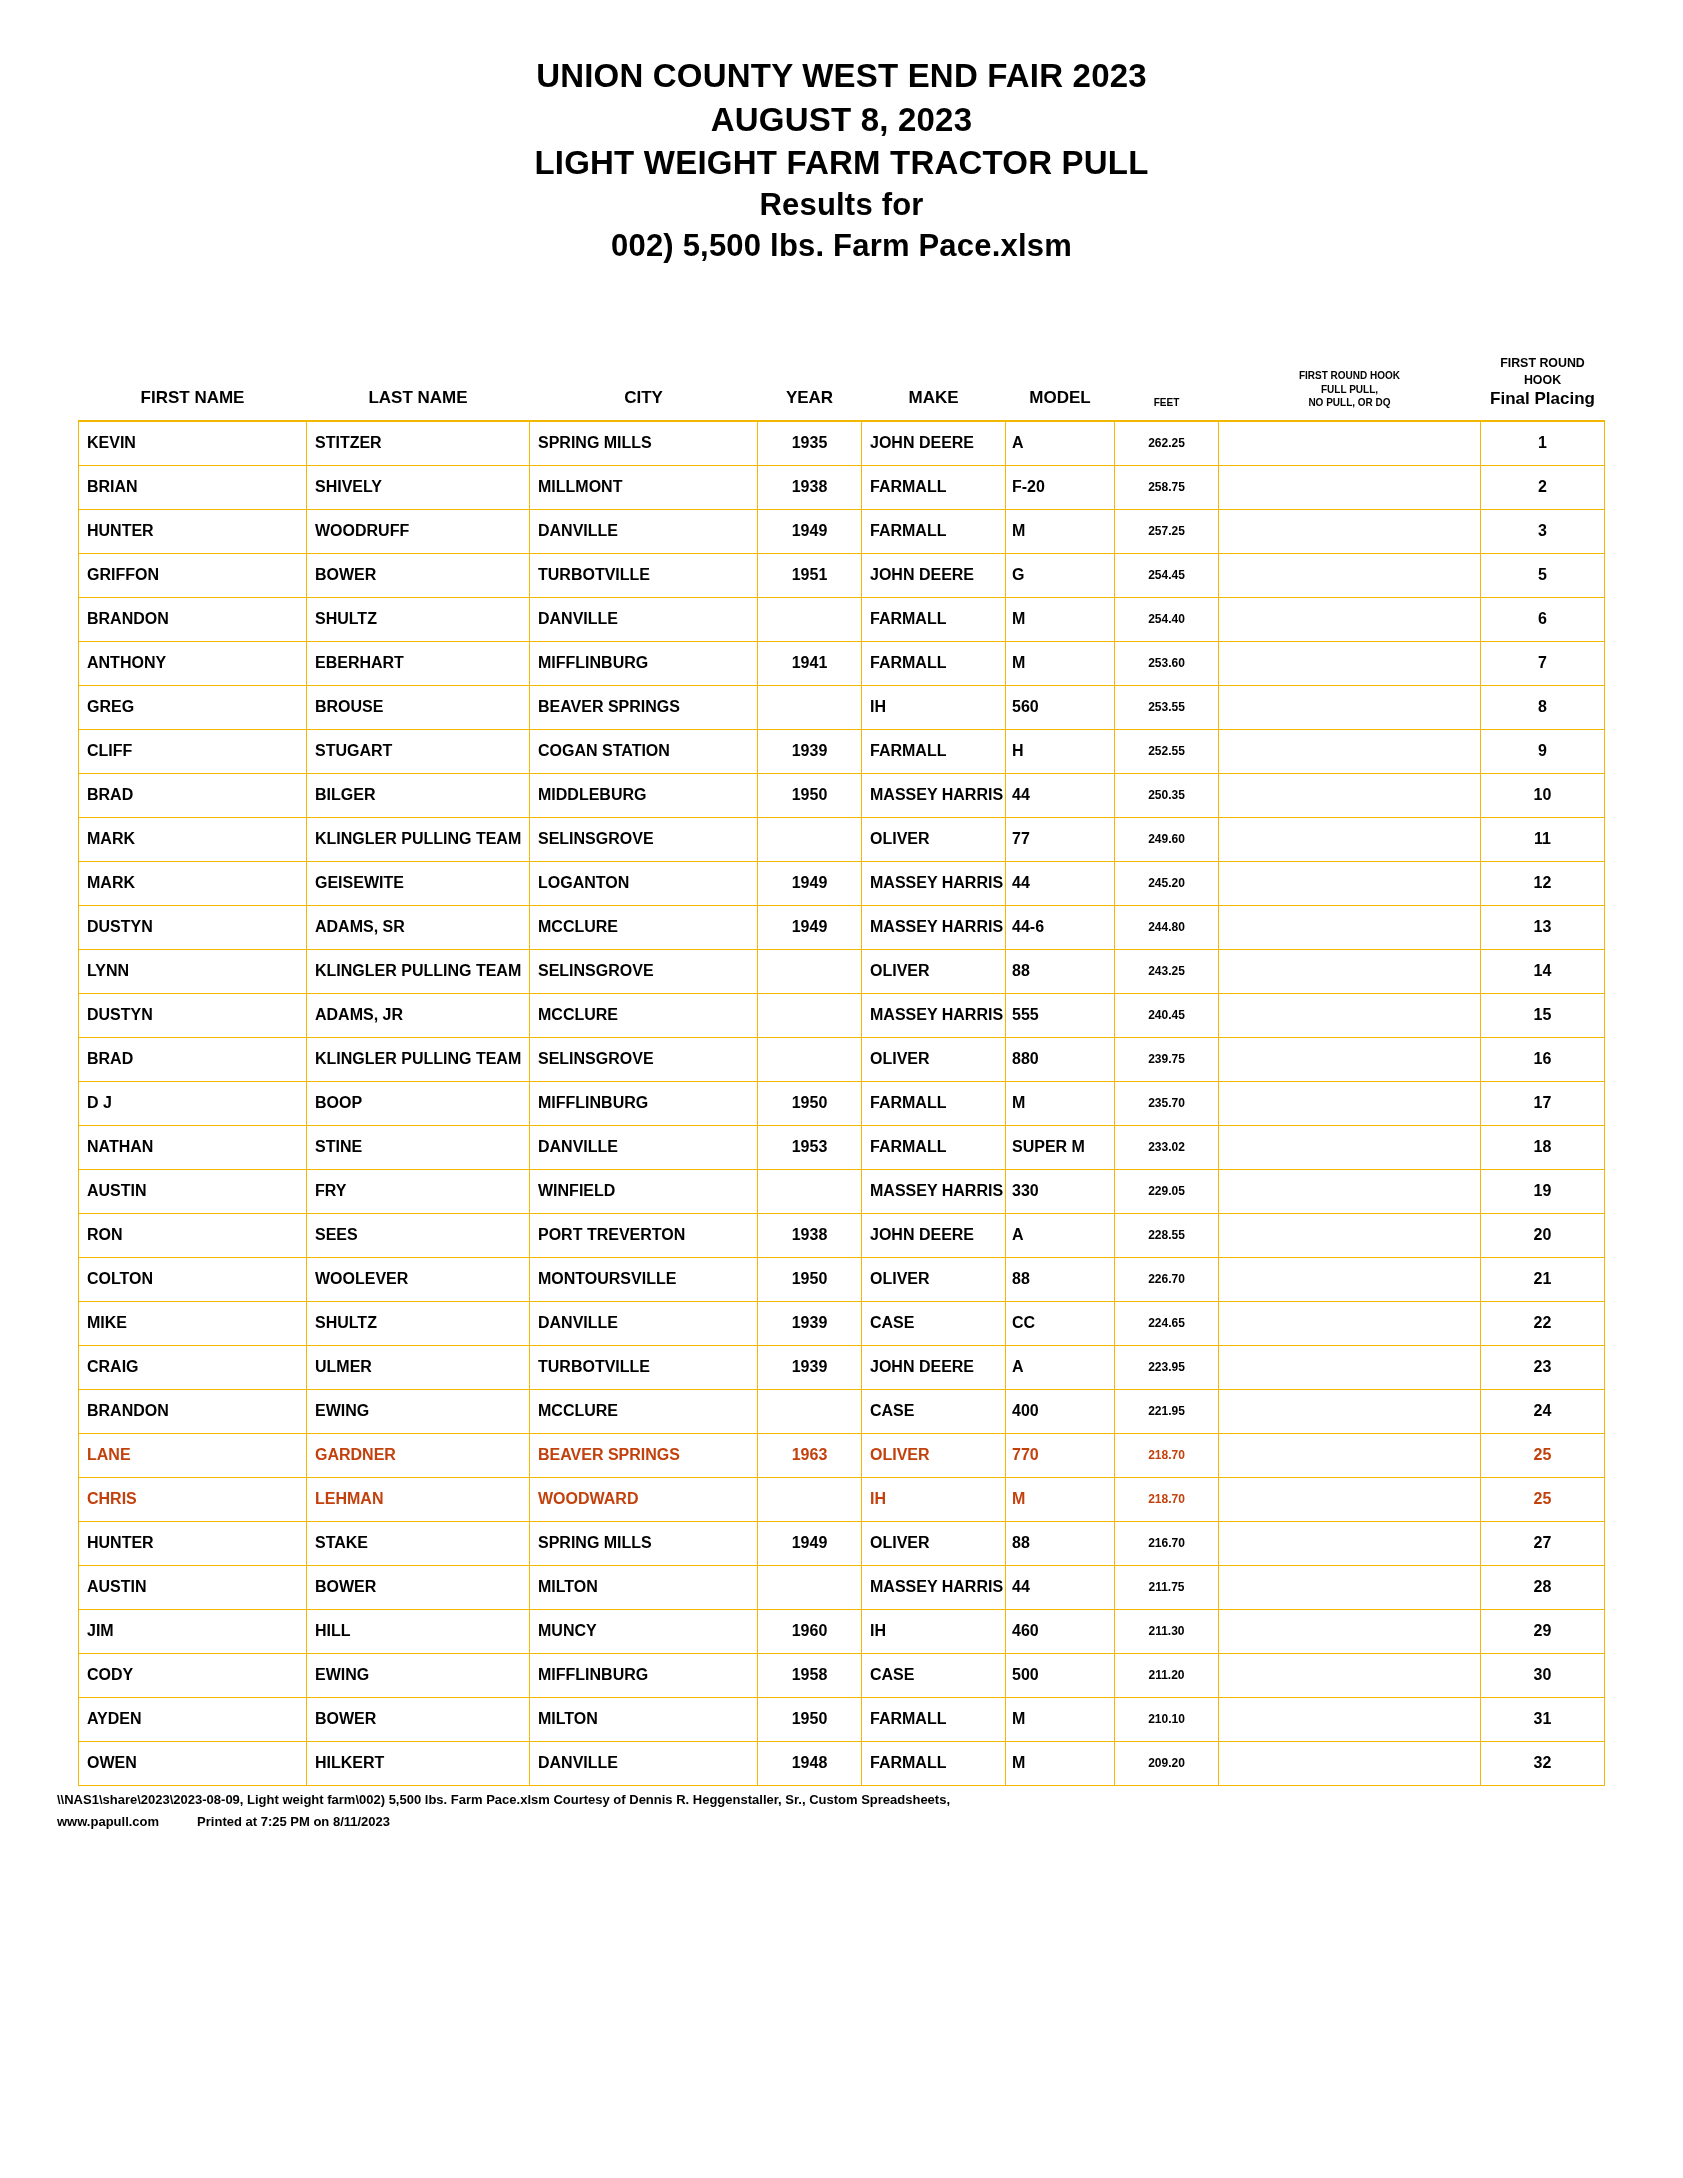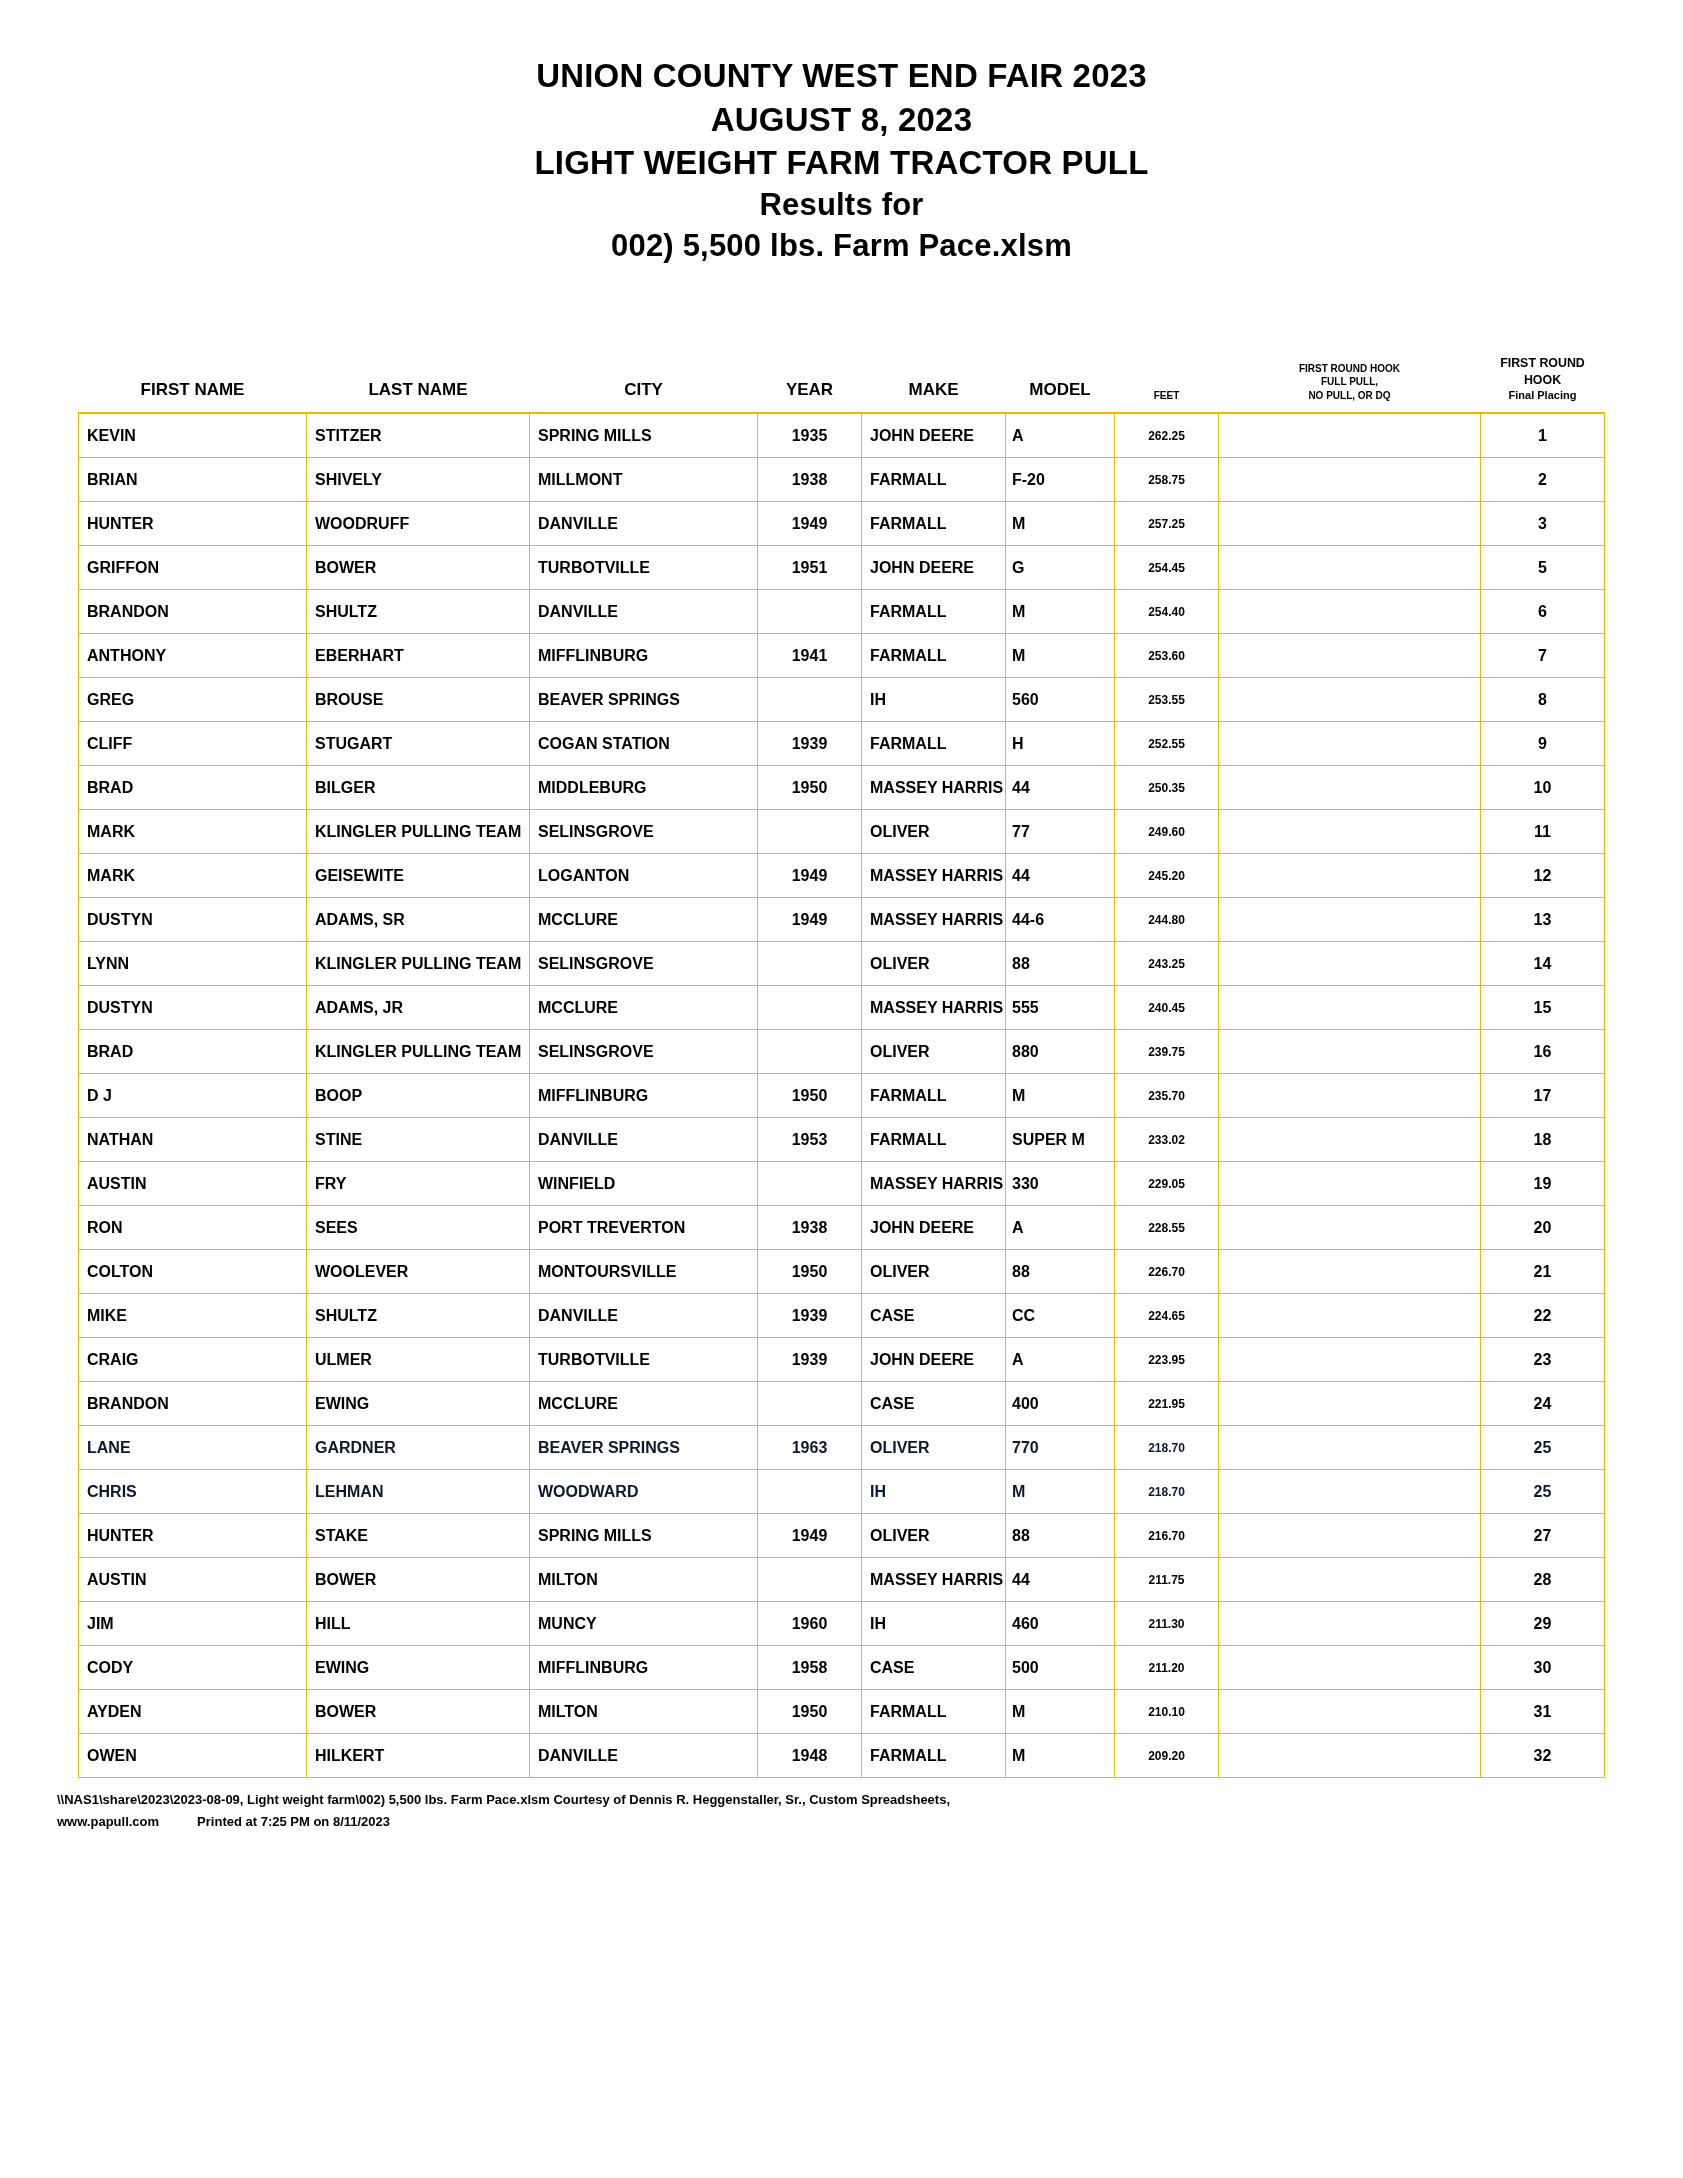--- a/index.html
+++ b/index.html
@@ -69,21 +69,21 @@
     line-height: 1.35;
   }
   thead th.small {
     font-size: 10px;
   }
   thead th.tiny {
     font-size: 12.4px;
     line-height: 1.3;
   }
   thead th.tiny .sub {
-    font-size: 11px;
+    font-size: 17px;
     font-weight: bold;
   }
   thead tr th {
     border-bottom: 2px solid #f2b800;
   }
 
   tbody td {
     font-size: 16px;
     font-weight: bold;
     padding: 8px 8px;
@@ -107,21 +107,21 @@
     text-align: center;
     font-size: 12px;
   }
   tbody td.hook {
     border-right: 1.6px solid #f2b800;
   }
   tbody td.place {
     text-align: center;
   }
   tbody tr.tie td {
-    color: #0f172a;
+    color: #c2410c;
   }
 
   .footer {
     position: absolute;
     left: 57px;
     bottom: 51px;
     width: 1564px;
     font-size: 13px;
     font-weight: bold;
     line-height: 1.75;

